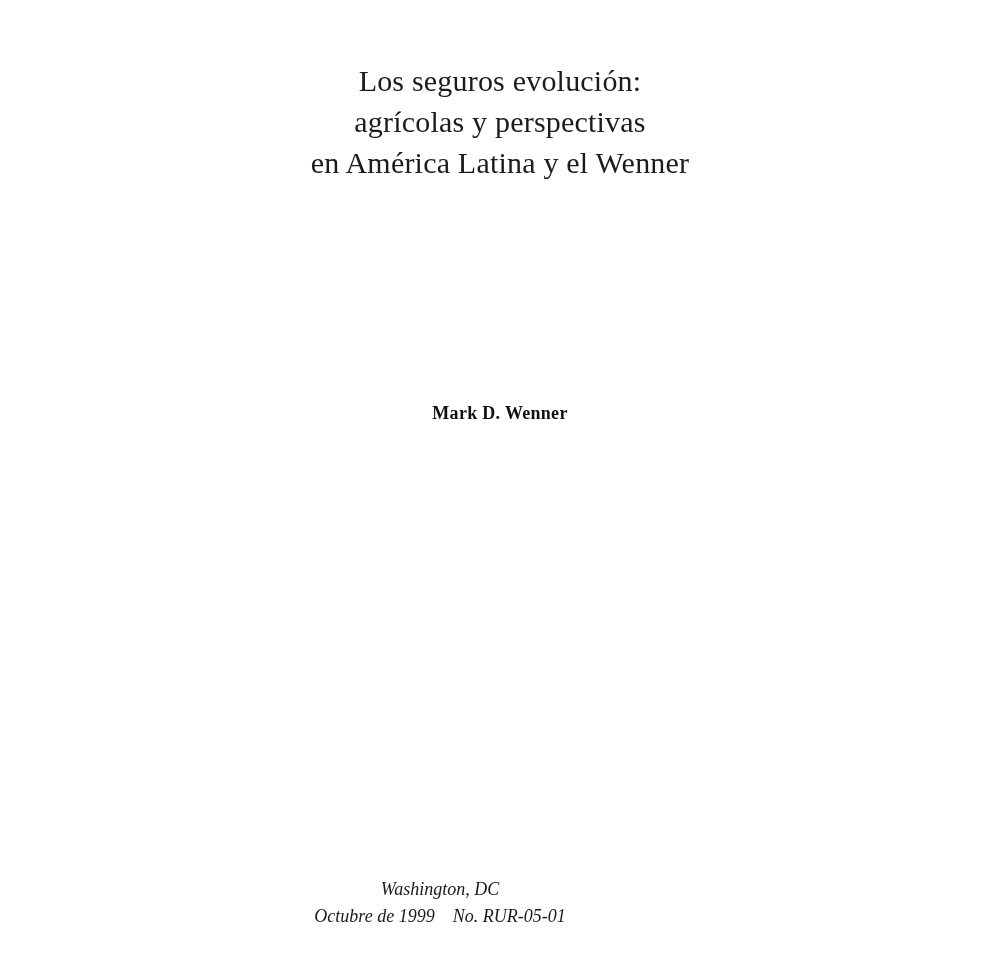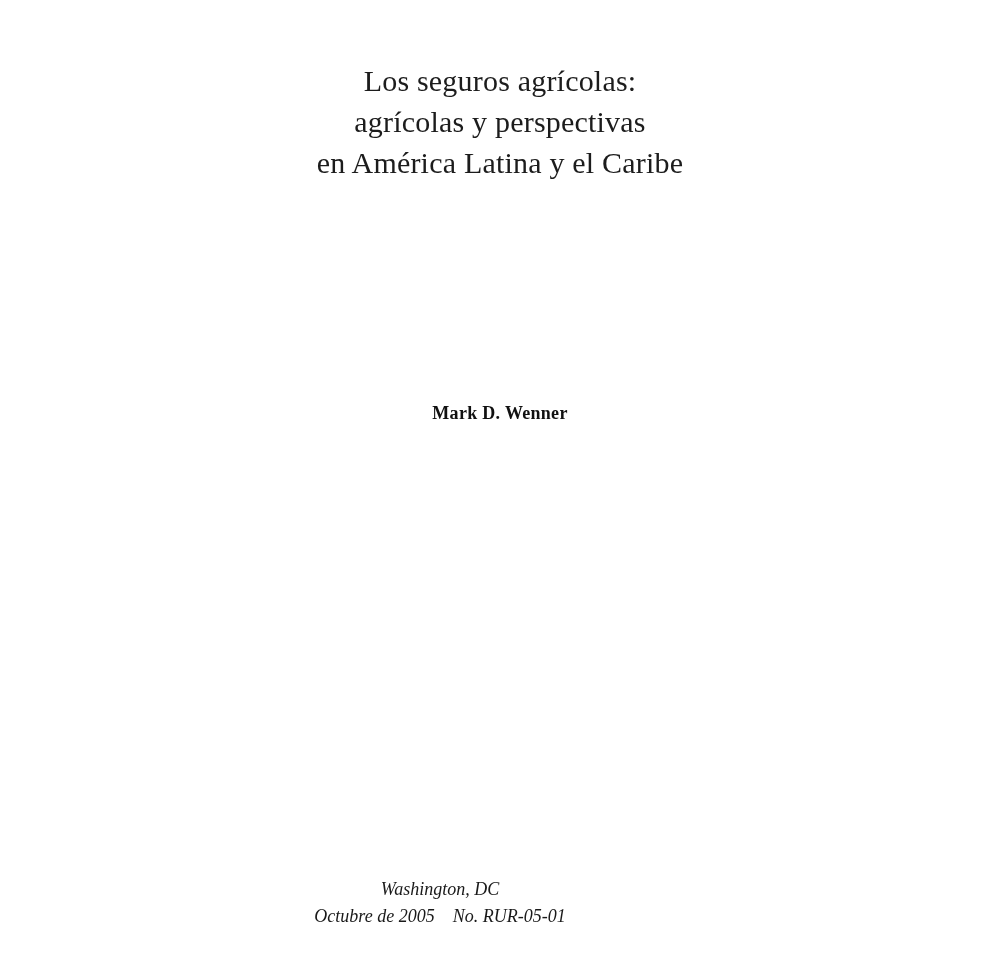--- a/index.html
+++ b/index.html
@@ -79,27 +79,27 @@
     display: inline-block;
     width: 18px;
   }
 </style>
 </head>
 <body>
 
 <div class="page">
 
   <div class="title-block">
-    <div class="title-line">Los seguros agrícolas:</div>
+    <div class="title-line">Los seguros evolución:</div>
     <div class="title-line">agrícolas y perspectivas</div>
-    <div class="title-line">en América Latina y el Caribe</div>
+    <div class="title-line">en América Latina y el Wenner</div>
   </div>
 
   <div class="author-block">
     <div class="author-name">Mark D. Wenner</div>
   </div>
 
   <div class="imprint-block">
     <div class="imprint-line">Washington, DC</div>
-    <div class="imprint-line second"><span>Octubre de 2005</span><span class="imprint-gap"></span><span>No. RUR-05-01</span></div>
+    <div class="imprint-line second"><span>Octubre de 1999</span><span class="imprint-gap"></span><span>No. RUR-05-01</span></div>
   </div>
 
 </div>
 
 </body></html>

